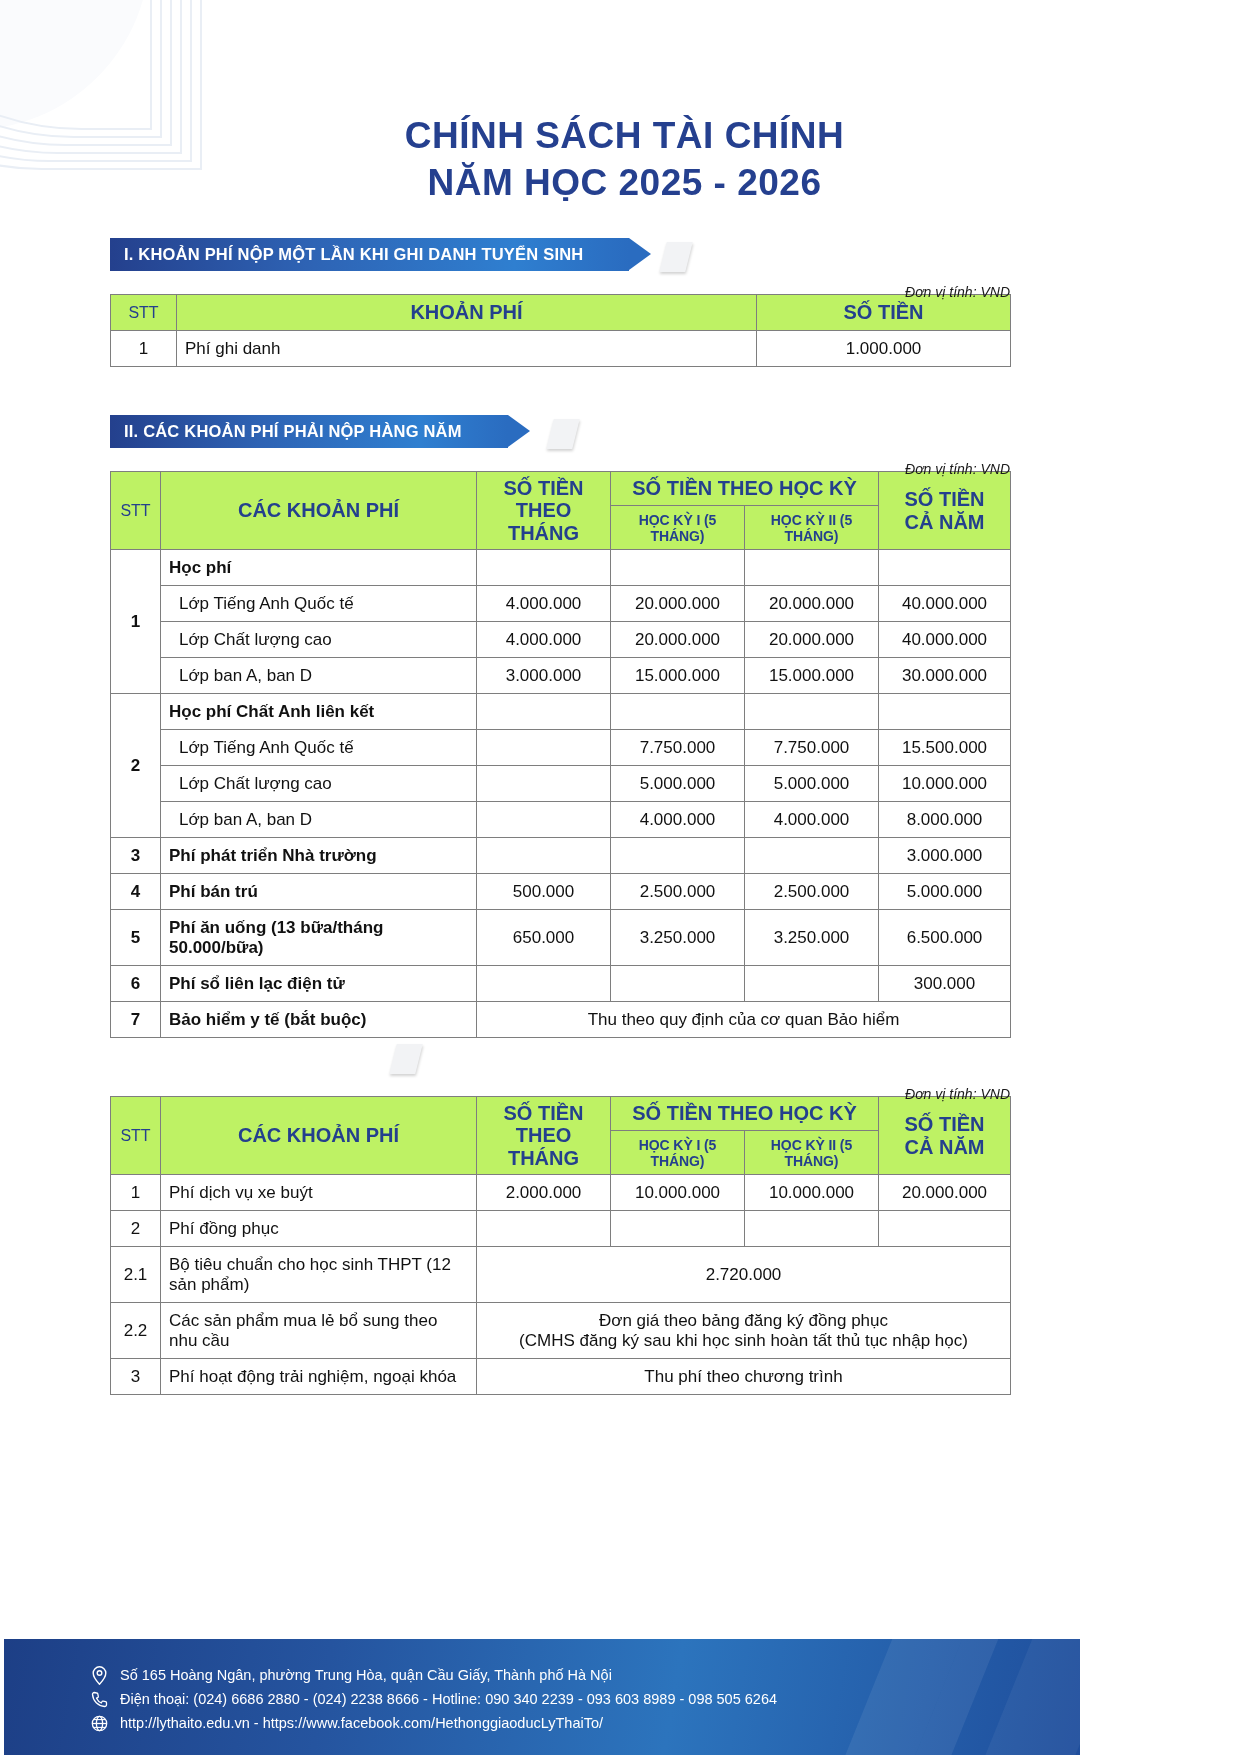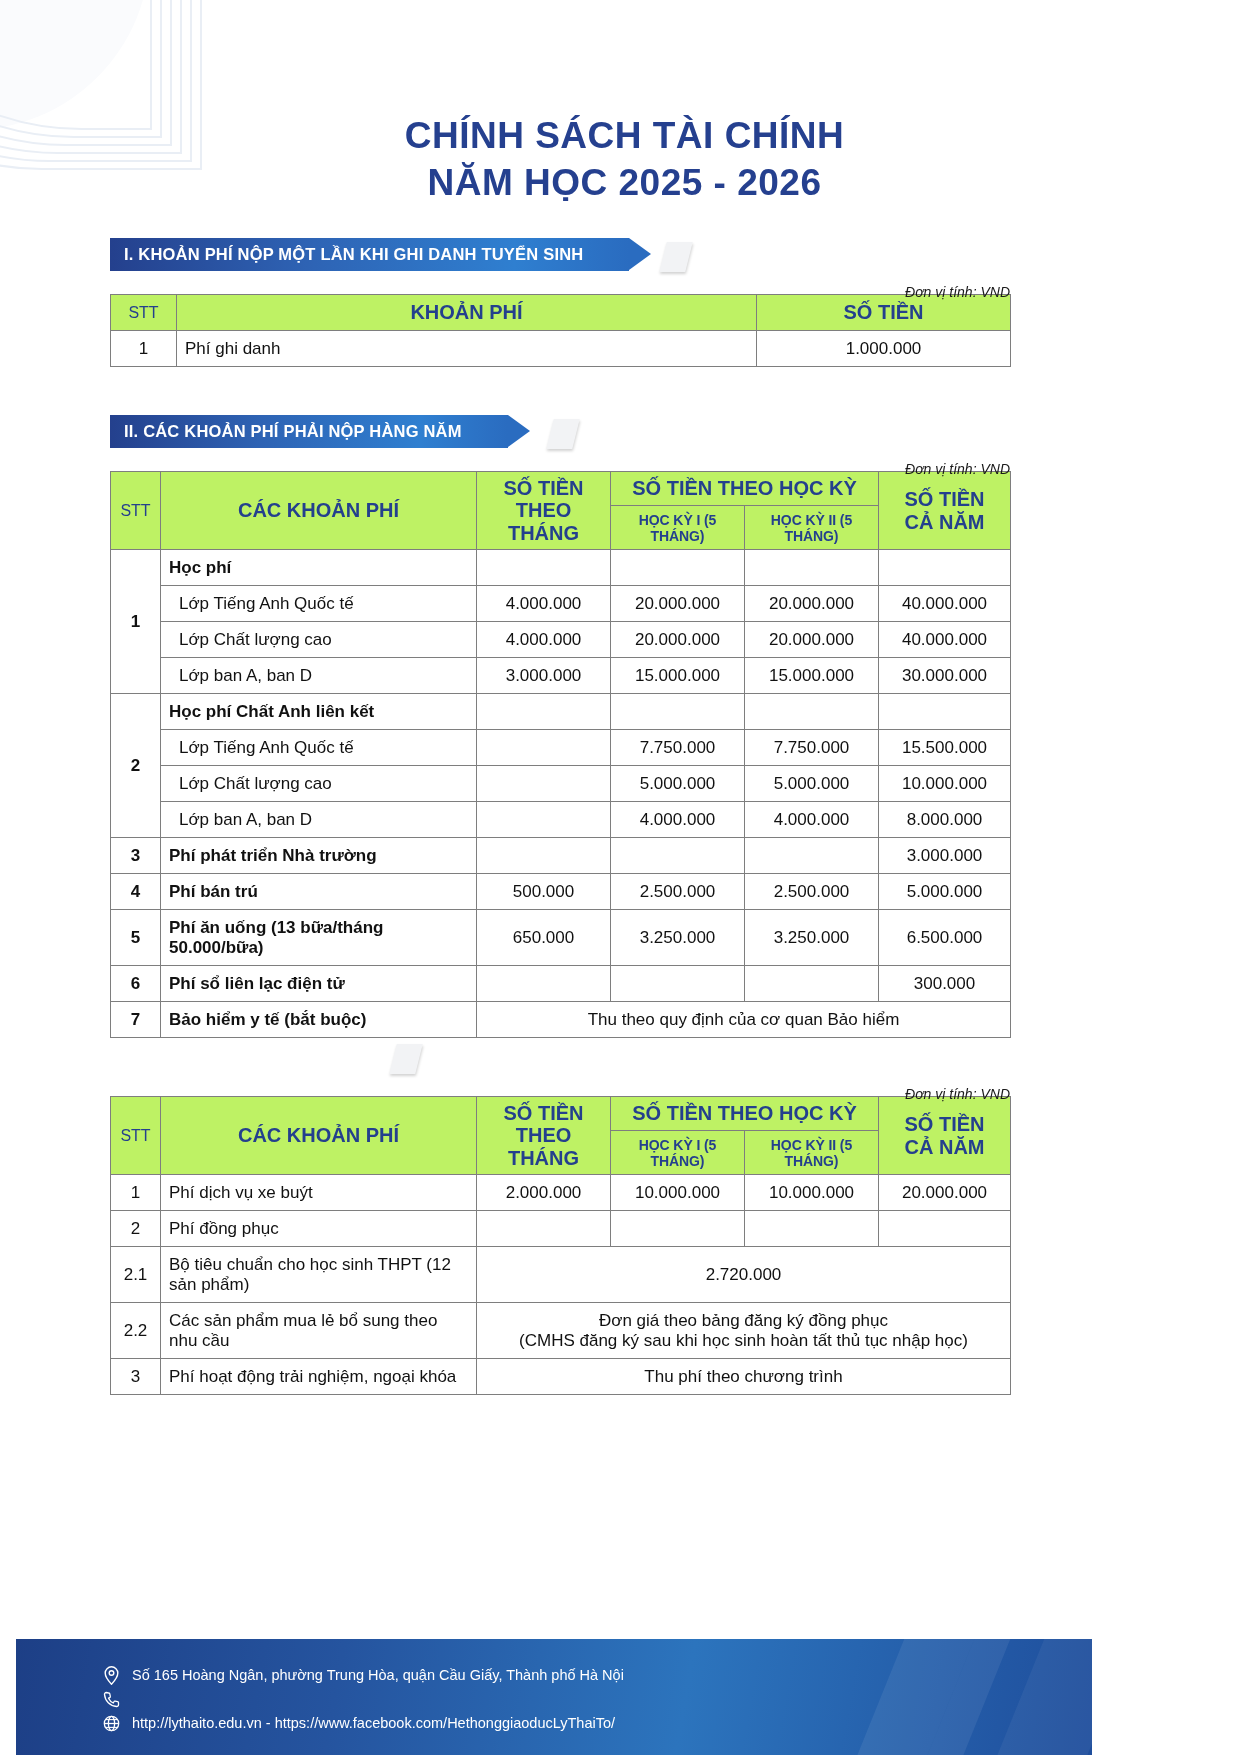--- a/index.html
+++ b/index.html
@@ -145,21 +145,21 @@
   .t2 col.c3 { width: 134px; }
   .t2 col.c4 { width: 134px; }
   .t2 col.c5 { width: 134px; }
   .t2 col.c6 { width: 132px; }
 
   .row-h { height: 36px; }
 
   
   .footer {
     position: absolute;
-    left: 16px; bottom: 0;
+    left: 4px; bottom: 0;
     width: 1076px;
     height: 116px;
     background: linear-gradient(100deg, #1d3f86 0%, #25549f 30%, #2c74bd 62%, #1f4e9c 100%);
     overflow: hidden;
   }
   .footer .stripe {
     position: absolute;
     top: -40px;
     height: 220px;
     width: 70px;
@@ -460,20 +460,21 @@
         </svg>
       </span>
       <span>Số 165 Hoàng Ngân, phường Trung Hòa, quận Cầu Giấy, Thành phố Hà Nội</span>
     </div>
     <div class="f-row">
       <span class="f-ico">
         <svg width="17" height="17" viewBox="0 0 17 17">
           <path d="M3.2 1.5c-1 0-1.8 0.9-1.7 1.9 0.5 6.6 5.5 11.6 12.1 12.1 1 0.1 1.9-0.7 1.9-1.7v-2c0-0.5-0.4-1-0.9-1.1l-2.5-0.5c-0.5-0.1-1 0.1-1.2 0.6l-0.6 1.2c-2.1-1-3.8-2.7-4.8-4.8l1.2-0.6c0.5-0.2 0.7-0.7 0.6-1.2L6.8 2.9C6.7 2.4 6.2 2 5.7 2z" fill="none" stroke="#ffffff" stroke-width="1.3" stroke-linejoin="round"></path>
         </svg>
       </span>
+      <span>Điện thoại: (024) 6686 2880  -  (024) 2238 8666 - Hotline: 090 340 2239 - 093 603 8989 - 098 505 6264</span>
     </div>
     <div class="f-row">
       <span class="f-ico">
         <svg width="17" height="17" viewBox="0 0 17 17">
           <circle cx="8.5" cy="8.5" r="7.2" fill="none" stroke="#ffffff" stroke-width="1.3"></circle>
           <ellipse cx="8.5" cy="8.5" rx="3.1" ry="7.2" fill="none" stroke="#ffffff" stroke-width="1.3"></ellipse>
           <line x1="1.5" y1="8.5" x2="15.5" y2="8.5" stroke="#ffffff" stroke-width="1.3"></line>
           <line x1="2.7" y1="4.6" x2="14.3" y2="4.6" stroke="#ffffff" stroke-width="1.1"></line>
           <line x1="2.7" y1="12.4" x2="14.3" y2="12.4" stroke="#ffffff" stroke-width="1.1"></line>
         </svg>

